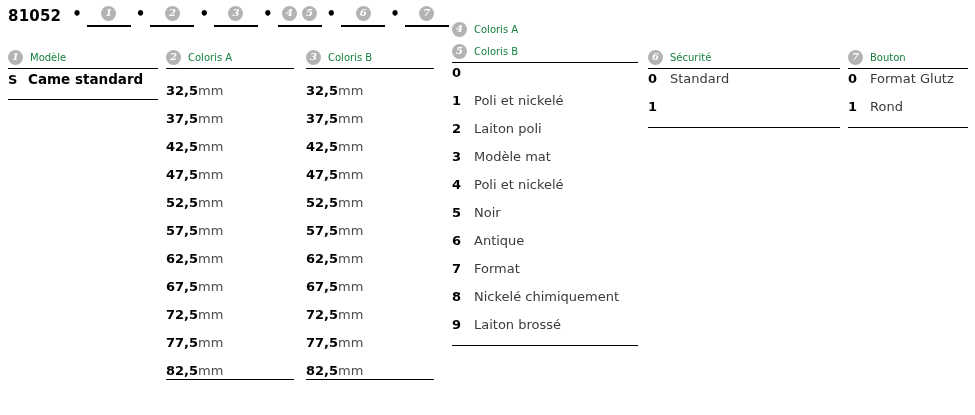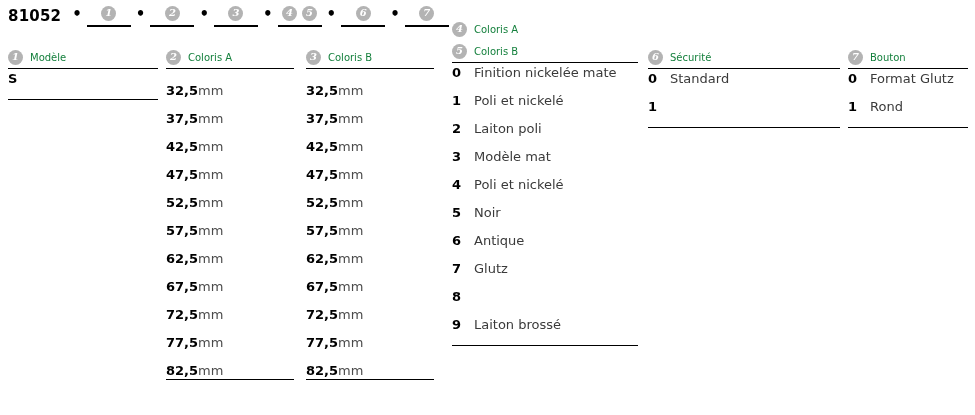--- a/index.html
+++ b/index.html
@@ -200,20 +200,21 @@
   </div>
 
   <div class="col" id="col-modele">
     <div class="col-head head-rule">
       <span class="badge">1</span>
       <span class="title">Modèle</span>
     </div>
     <div class="rows">
       <div class="row bottom-rule">
         <span class="key">S</span>
+        <span class="val">Came standard</span>
       </div>
     </div>
   </div>
 
   <div class="col len" id="col-longueur-a">
     <div class="col-head head-rule">
       <span class="badge">2</span>
       <span class="title">Coloris A</span>
     </div>
     <div class="rows">
@@ -300,21 +301,20 @@
       <span class="badge">4</span>
       <span class="title">Coloris A</span>
     </div>
     <div class="col-head head-rule">
       <span class="badge">5</span>
       <span class="title">Coloris B</span>
     </div>
     <div class="rows">
       <div class="row">
           <span class="key">0</span>
-          <span class="val">Finition nickelée mate</span>
         </div>
       <div class="row">
           <span class="key">1</span>
           <span class="val">Poli et nickelé</span>
         </div>
       <div class="row">
           <span class="key">2</span>
           <span class="val">Laiton poli</span>
         </div>
       <div class="row">
@@ -328,24 +328,25 @@
       <div class="row">
           <span class="key">5</span>
           <span class="val">Noir</span>
         </div>
       <div class="row">
           <span class="key">6</span>
           <span class="val">Antique</span>
         </div>
       <div class="row">
           <span class="key">7</span>
-          <span class="val">Glutz</span>
+          <span class="val">Format</span>
         </div>
       <div class="row">
           <span class="key">8</span>
+          <span class="val">Nickelé chimiquement</span>
         </div>
       <div class="row bottom-rule">
           <span class="key">9</span>
           <span class="val">Laiton brossé</span>
         </div>
     </div>
   </div>
 
   <div class="col" id="col-securite">
     <div class="col-head head-rule">

